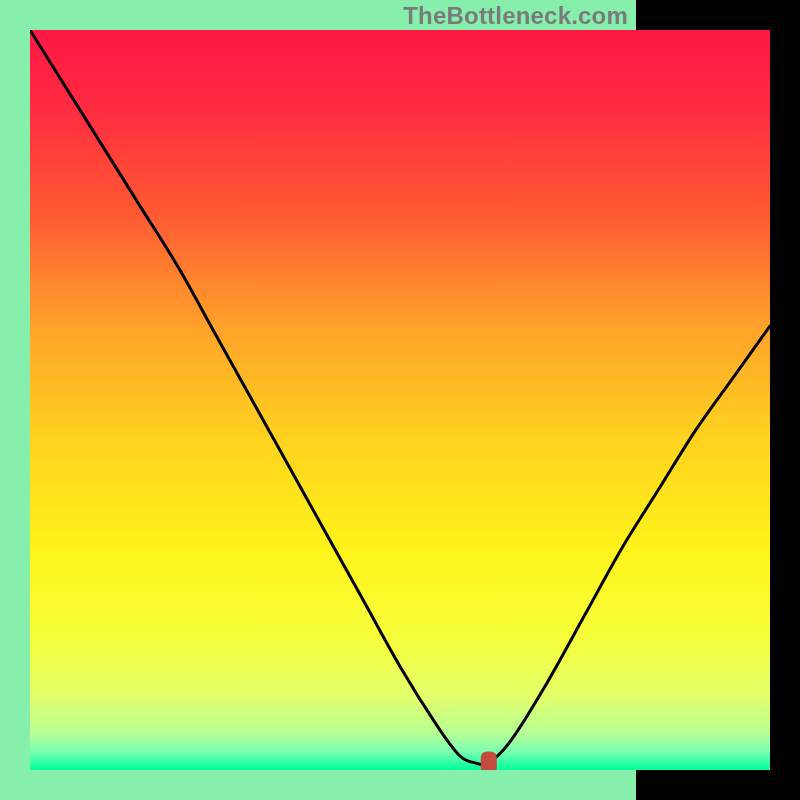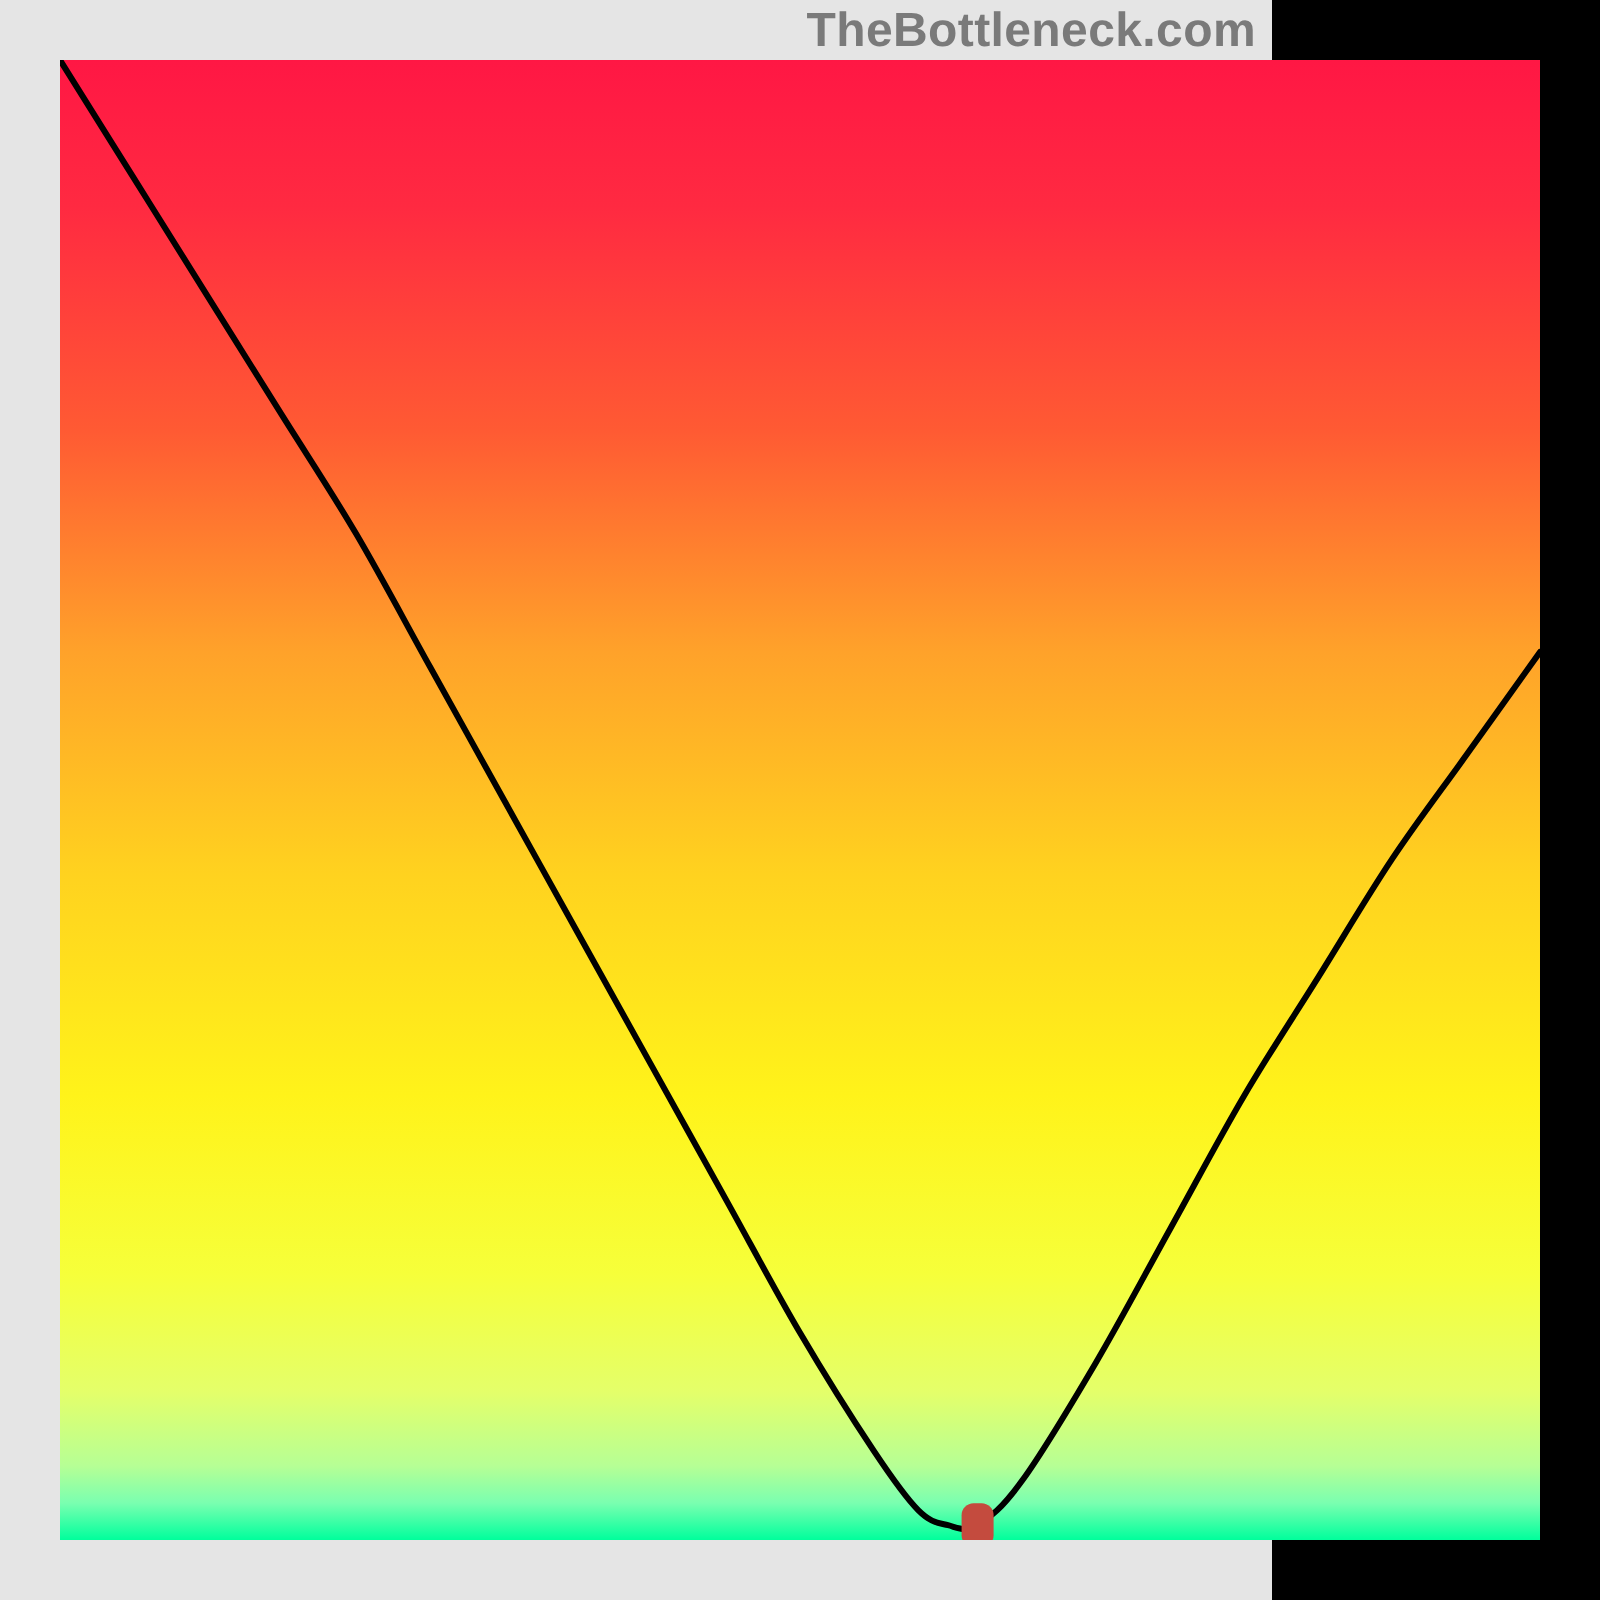--- a/index.html
+++ b/index.html
@@ -9,21 +9,21 @@
     height: 800px;
     background: #000;
     overflow: hidden;
   }
   .frame {
     position: absolute;
     left: 0;
     top: 0;
     width: 636px;
     height: 800px;
-    background: #e5e5e5;
+    background: #86efac;
   }
   .watermark {
     position: absolute;
     top: 2px;
     right: 8px;
     font-family: Arial, Helvetica, sans-serif;
     font-size: 24px;
     font-weight: 600;
     color: #7a7a7a;
     letter-spacing: 0.2px;

